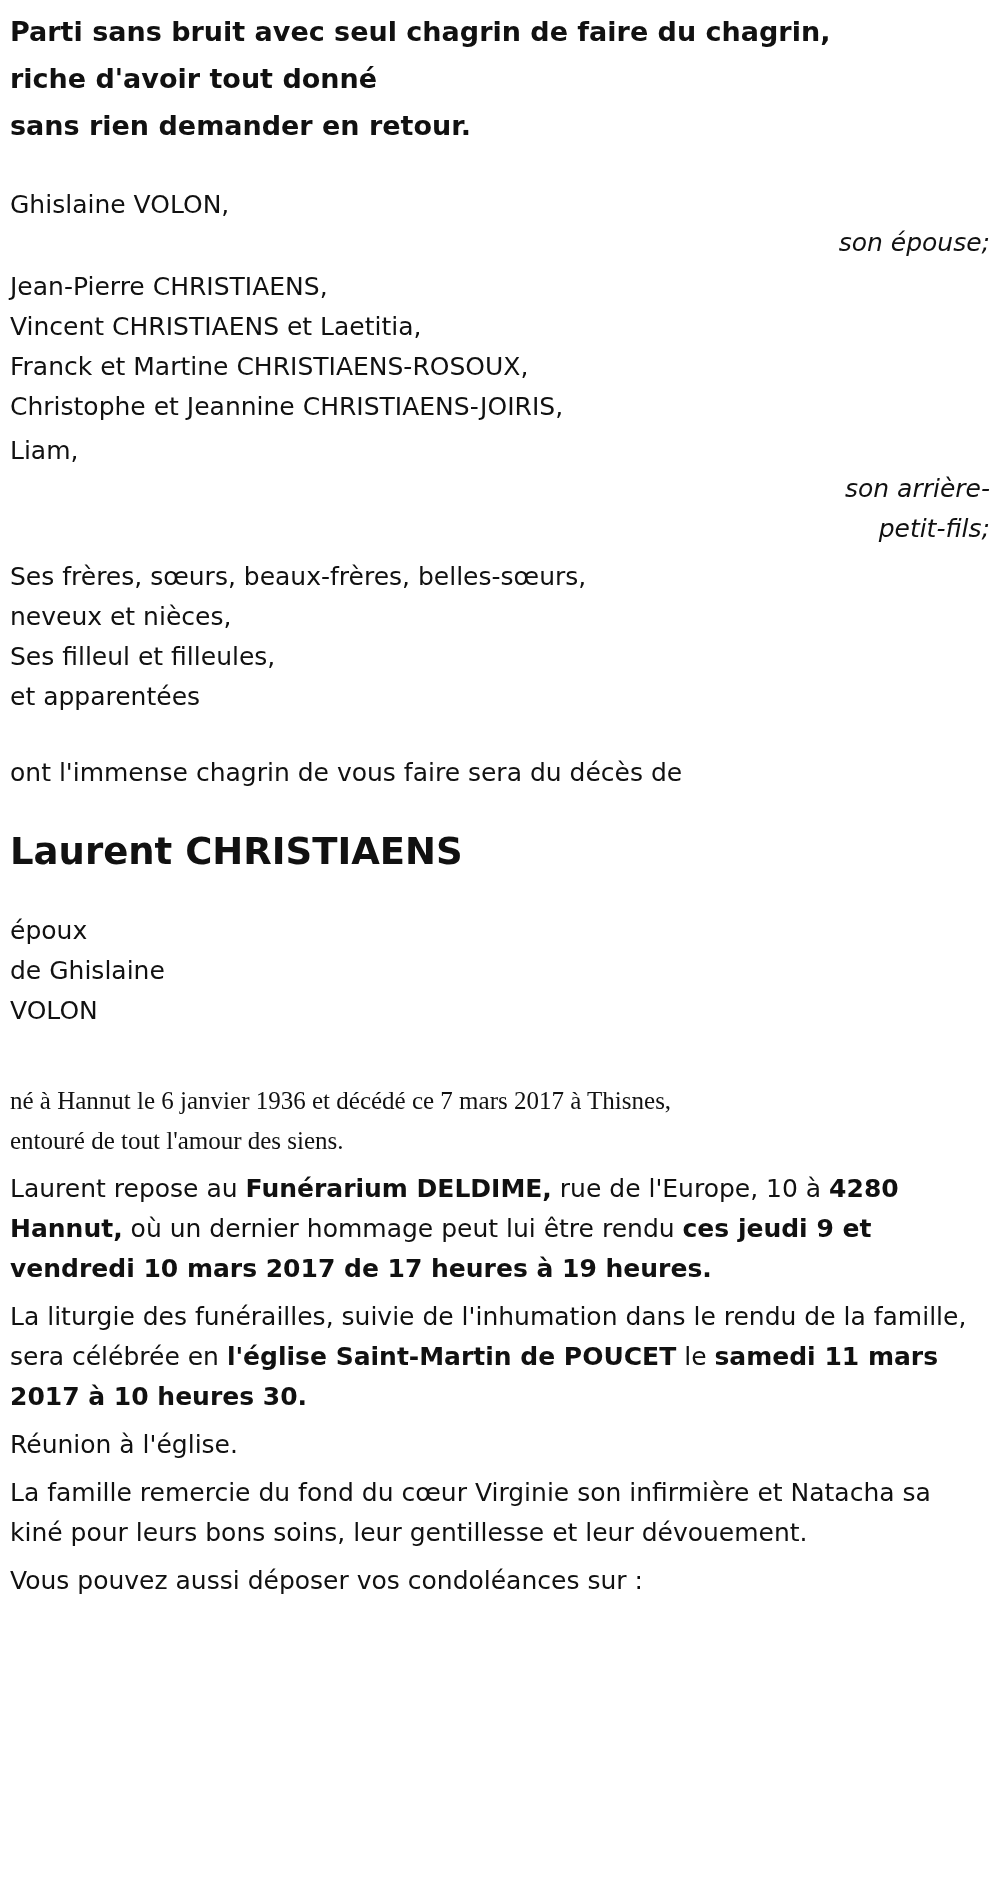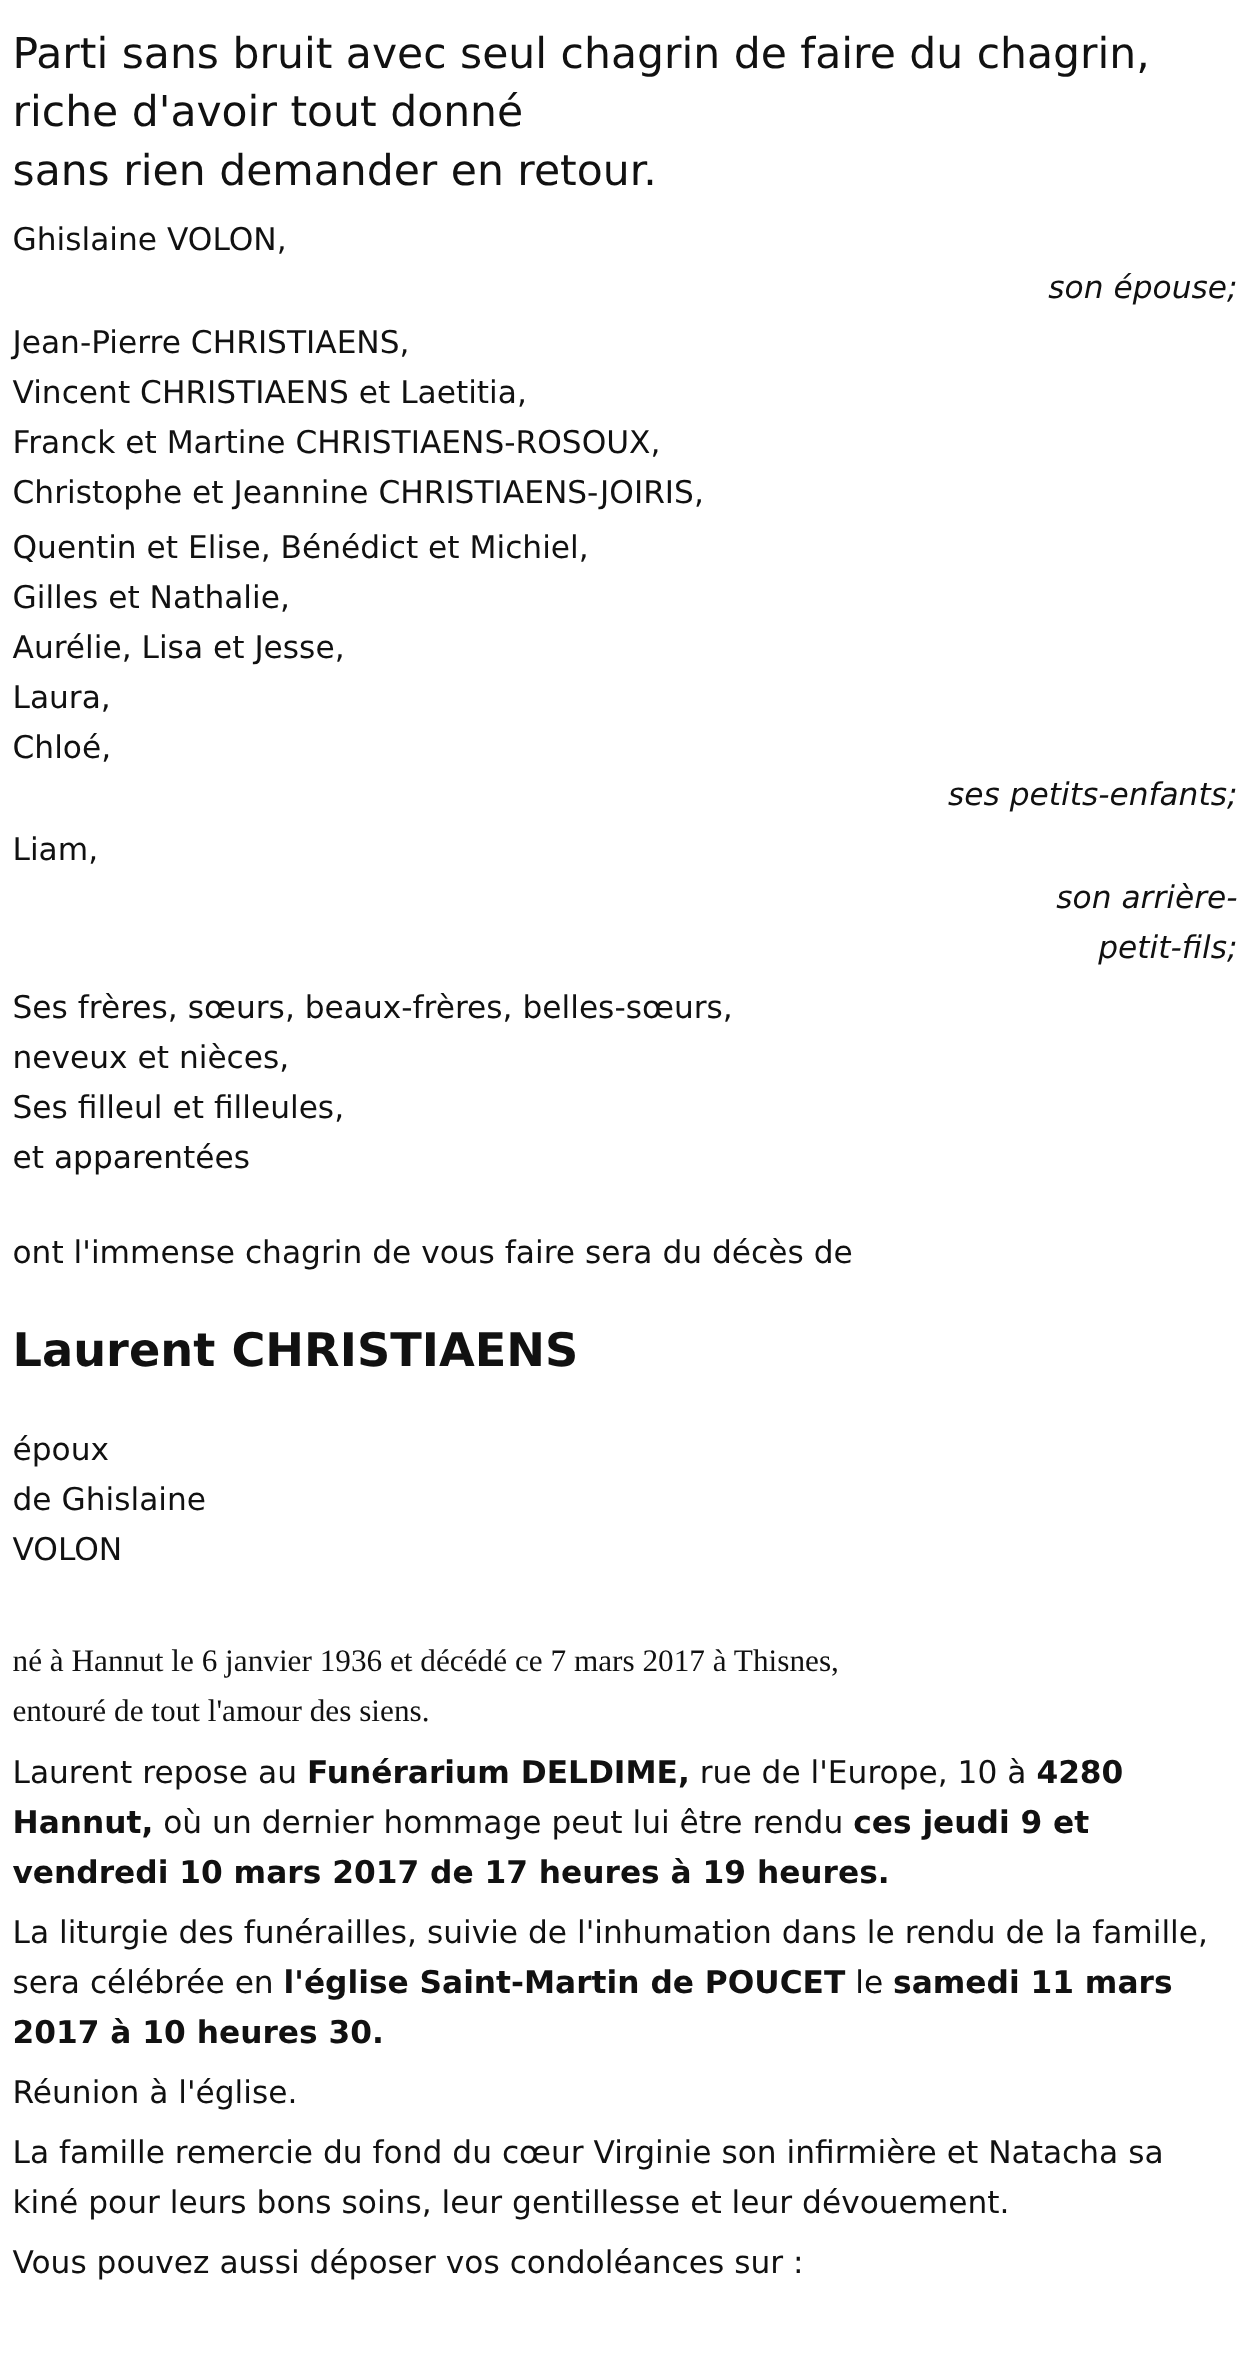--- a/index.html
+++ b/index.html
@@ -15,28 +15,28 @@
       font-size: 25px;
       line-height: 40px;
     }
     .page {
       position: relative;
       padding: 0 10px 0 10px;
       width: 980px;
     }
     .epitaph {
       margin: 0;
-      padding-top: 20px;
-      font-weight: normal;
-      font-size: 34px;
+      padding-top: 8px;
+      font-weight: bold;
+      font-size: 27px;
       line-height: 47px;
     }
     .epitaph div { white-space: nowrap; }
 
-    .family { margin-top: 11px; }
+    .family { margin-top: 36px; }
     .group { position: relative; }
     .group .names div { white-space: nowrap; }
     .relation {
       text-align: right;
       font-style: italic;
       padding-right: 0;
       width: 980px;
       line-height: 40px;
     }
     .relation.tight { margin-top: -2px; }
@@ -77,30 +77,20 @@
 
     <div class="group" style="margin-top:4px;">
       <div class="names">
         <div>Jean-Pierre CHRISTIAENS,</div>
         <div>Vincent CHRISTIAENS et Laetitia,</div>
         <div>Franck et Martine CHRISTIAENS-ROSOUX,</div>
         <div>Christophe et Jeannine CHRISTIAENS-JOIRIS,</div>
       </div>
     </div>
 
-    <div class="group" style="margin-top:4px;">
-      <div class="names">
-        <div>Quentin et Elise, Bénédict et Michiel,</div>
-        <div>Gilles et Nathalie,</div>
-        <div>Aurélie, Lisa et Jesse,</div>
-        <div>Laura,</div>
-        <div>Chloé,</div>
-      </div>
-      <div class="relation tight">ses petits-enfants;</div>
-    </div>
 
     <div class="group" style="margin-top:4px;">
       <div class="names">
         <div>Liam,</div>
       </div>
       <div class="relation tight">
         <span class="rline">son arrière-</span>
         <span class="rline">petit-fils;</span>
       </div>
     </div>

